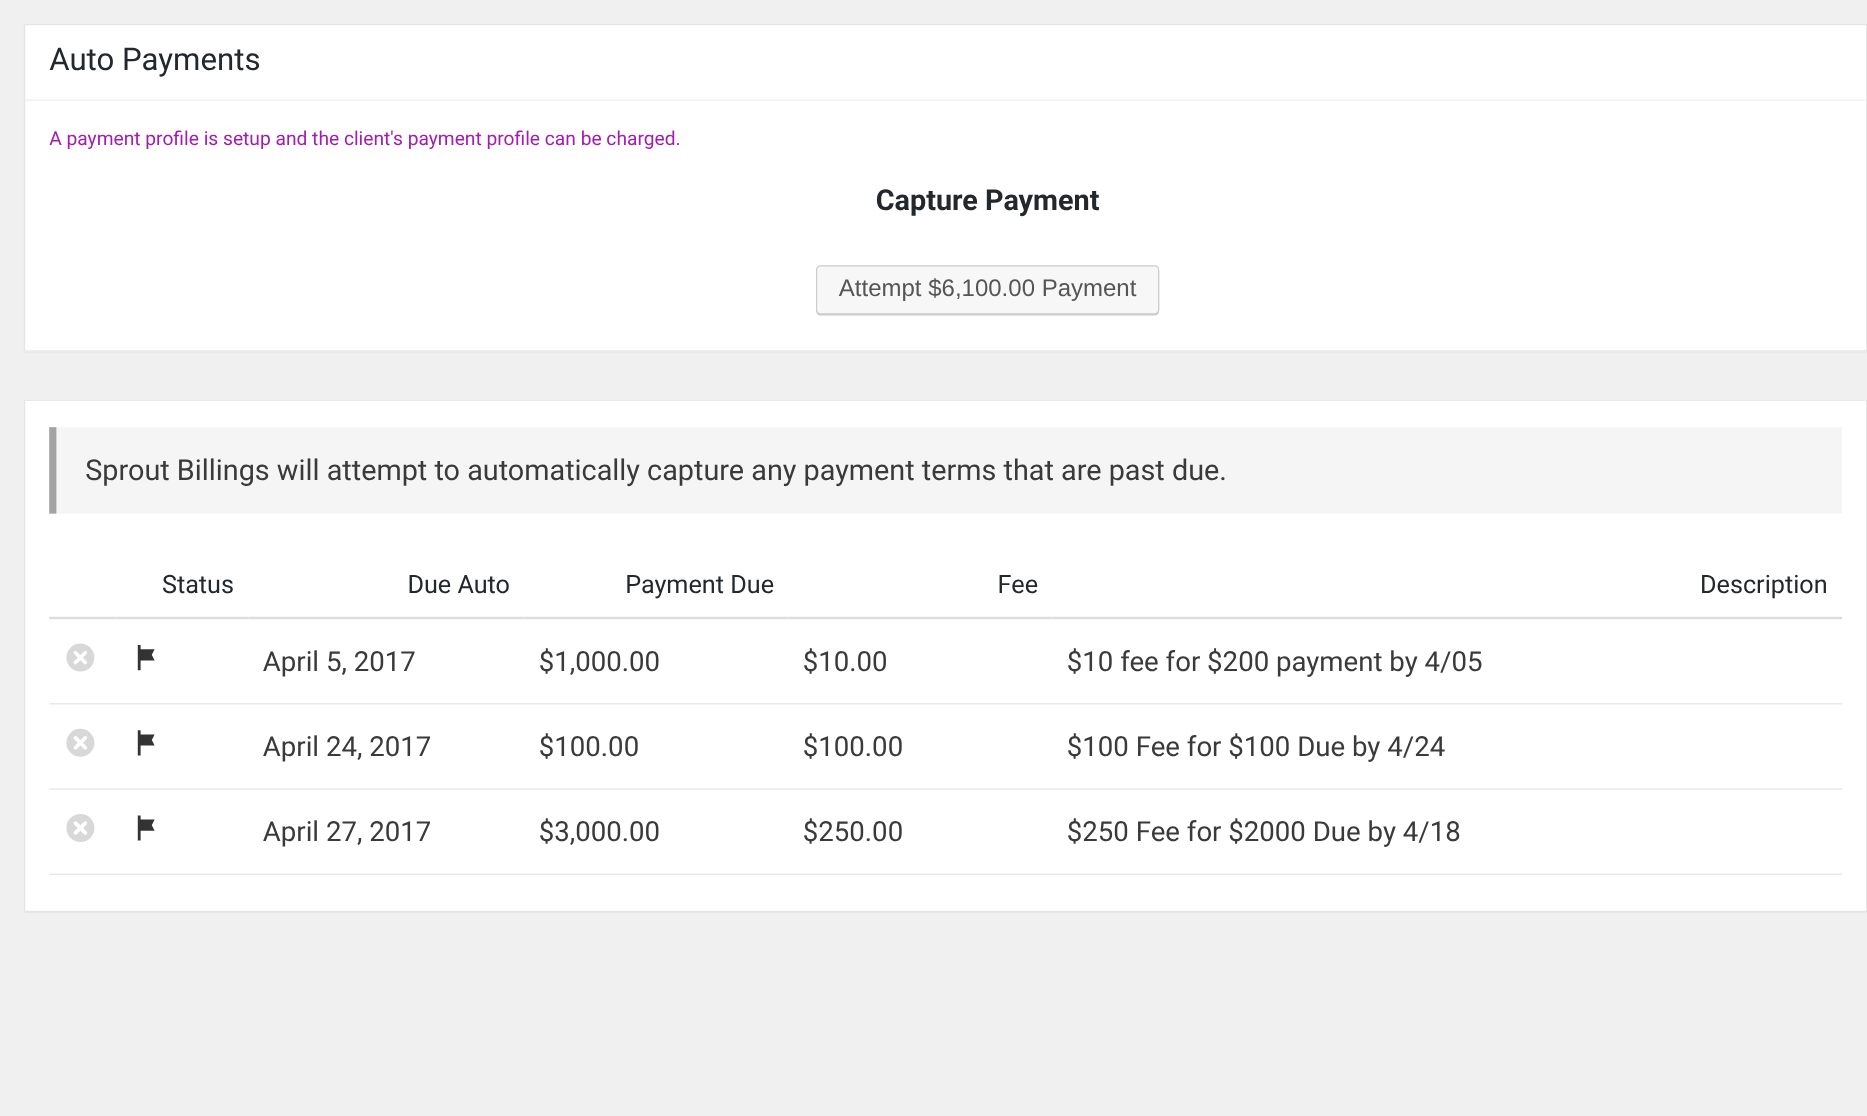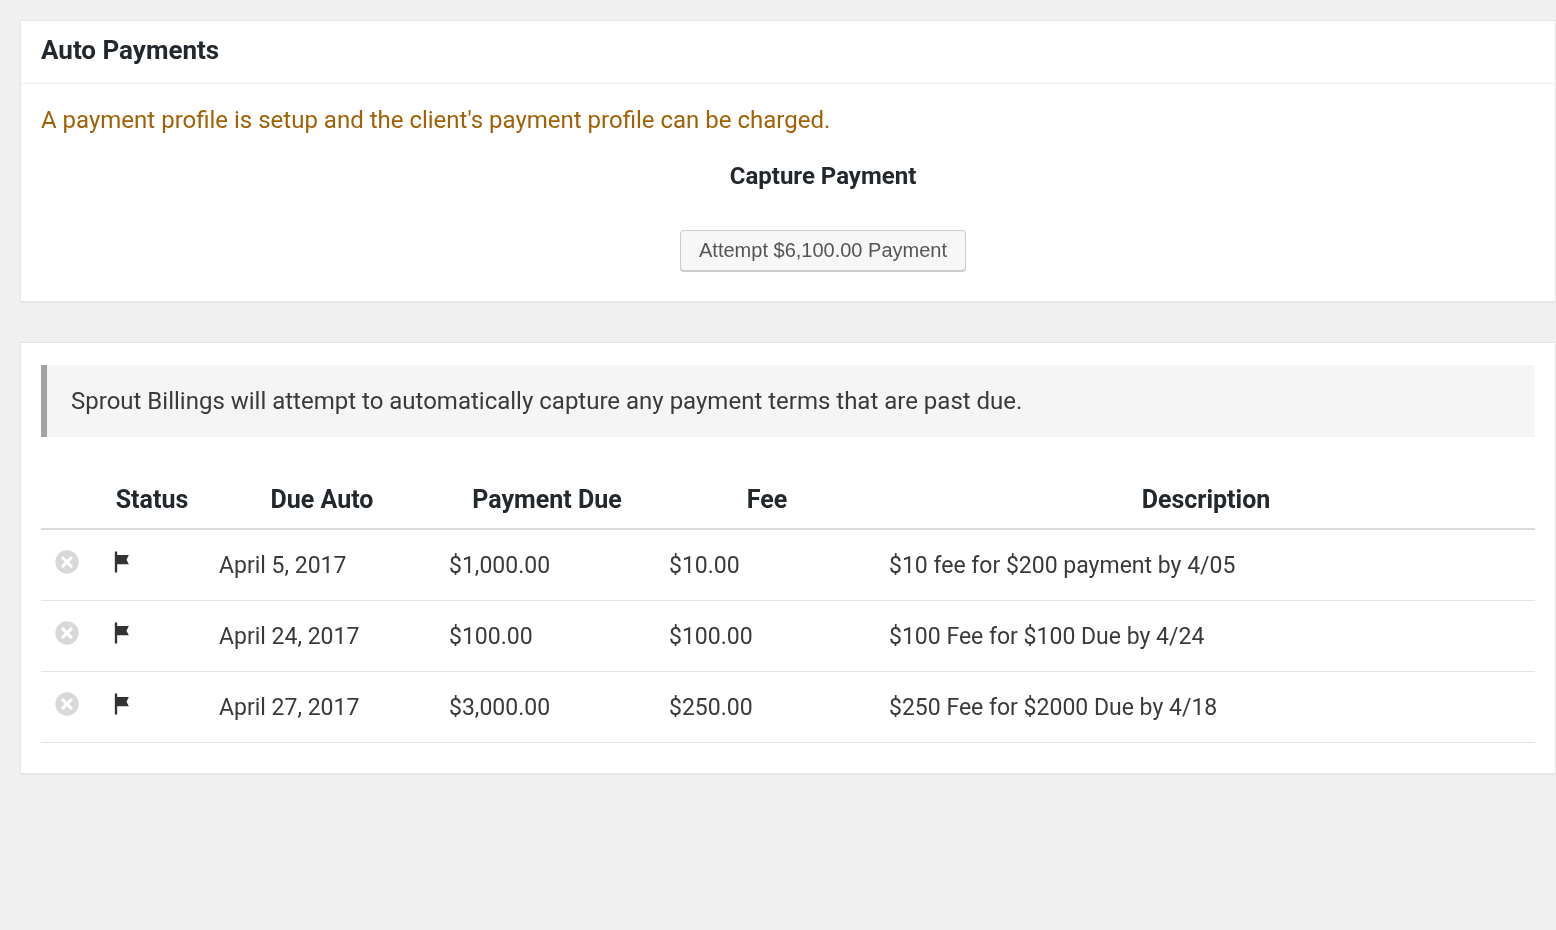--- a/index.html
+++ b/index.html
@@ -14,29 +14,29 @@
     border: 1px solid #e5e5e5;
     box-shadow: 0 1px 1px rgba(0,0,0,0.04);
     margin-bottom: 40px;
   }
   .panel-header {
     padding: 14px 20px 18px 20px;
     border-bottom: 1px solid #eee;
   }
   .panel-header h2 {
     font-size: 26px;
-    font-weight: 700;
+    font-weight: 400;
     color: #23282d;
   }
   .panel-body {
     padding: 22px 20px 30px 20px;
   }
   .profile-msg {
-    font-size: 24px;
-    color: #a16207;
+    font-size: 16px;
+    color: #a21caf;
     margin-bottom: 28px;
   }
   .capture-row {
     display: flex;
     align-items: center;
     gap: 40px;
     padding-left: 70px;
     flex-direction: column;
   }
   .capture-label {
@@ -62,23 +62,23 @@
     margin: 0 0 38px 0;
     font-size: 24px;
     color: #3a3a3a;
   }
   table.terms {
     width: 100%;
     border-collapse: collapse;
     font-size: 23px;
   }
   table.terms thead th {
-    text-align: center;
-    font-weight: 700;
-    font-size: 25px;
+    text-align: right;
+    font-weight: 400;
+    font-size: 21px;
     padding: 10px 12px 14px 12px;
     border-bottom: 2px solid #ddd;
     color: #23282d;
   }
   table.terms tbody td {
     padding: 18px 12px;
     border-bottom: 1px solid #e4e4e4;
     vertical-align: middle;
     color: #3a3a3a;
   }

